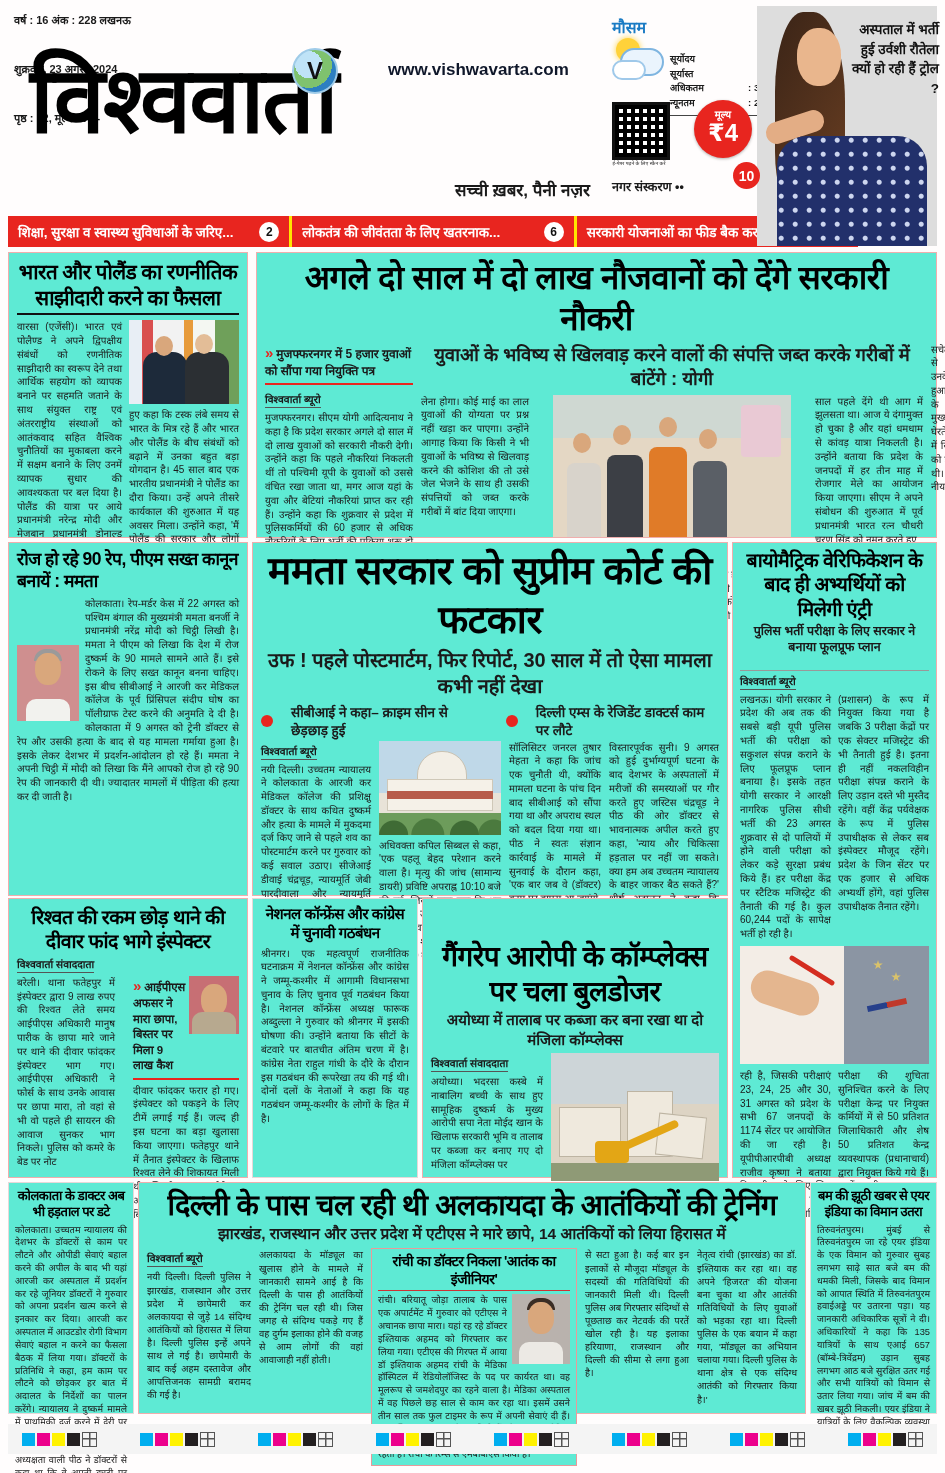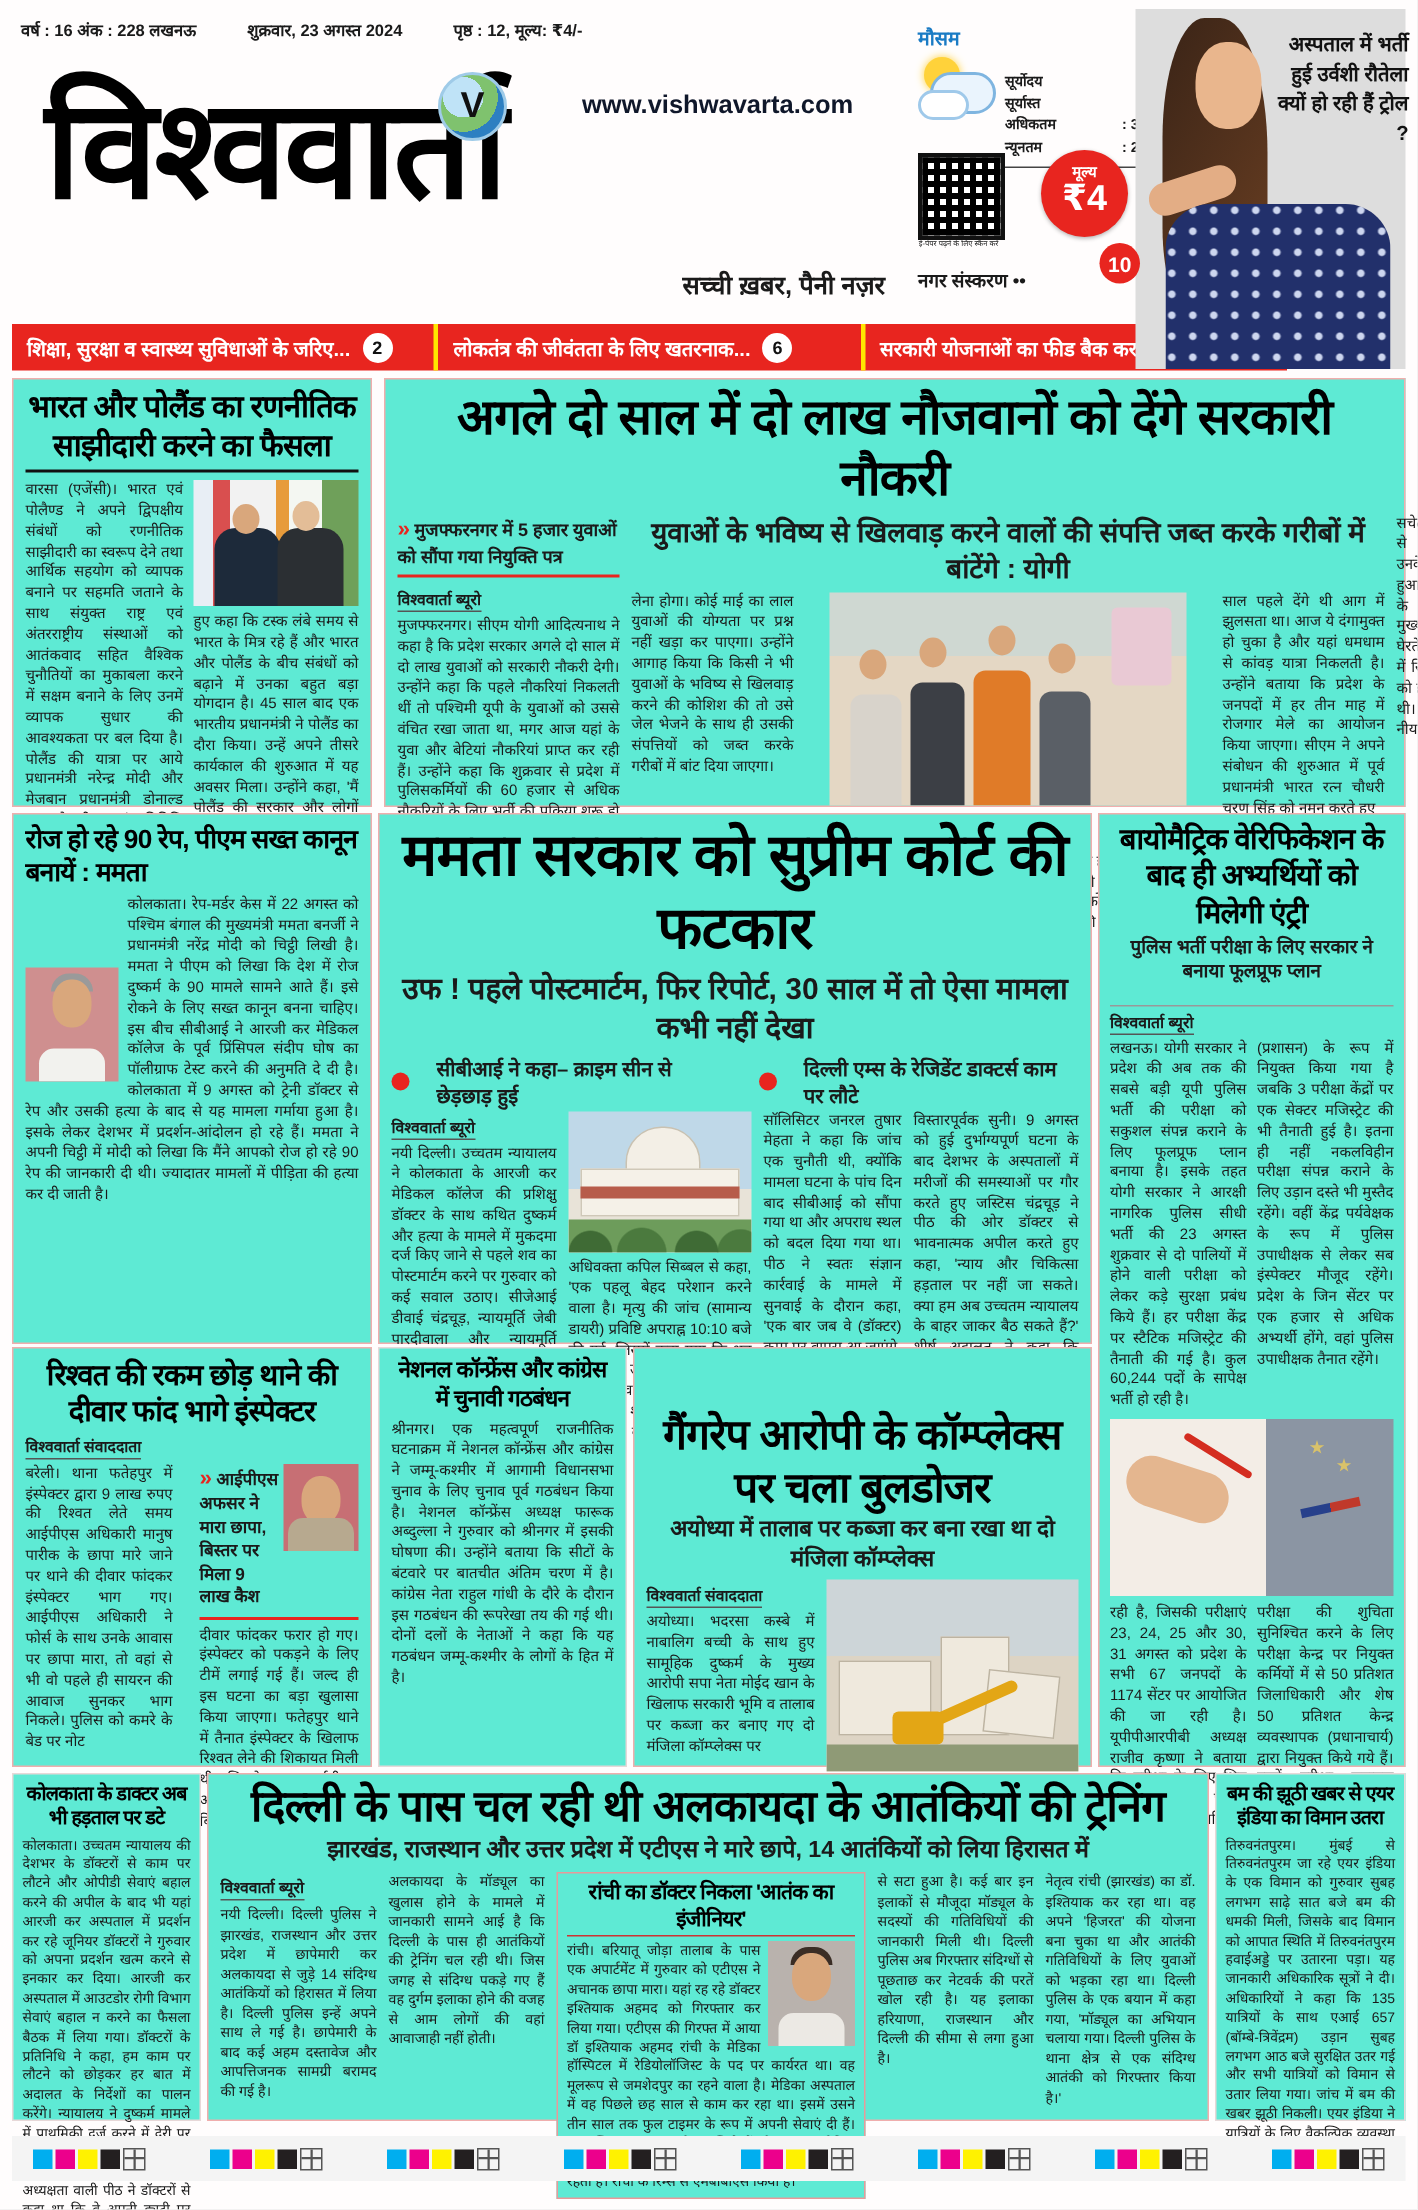--- a/index.html
+++ b/index.html
@@ -1,28 +1,28 @@
 <!DOCTYPE html>
 <html><head>
 <meta charset="utf-8">
 <style>
   html,body{margin:0;padding:0;background:#e9e9e9;}
   .page{position:relative;width:945px;height:1473px;background:#fffdfd;margin:0 auto;
         font-family:"Liberation Sans","DejaVu Sans",sans-serif;color:#1a1a1a;overflow:hidden;}
   
-  .topinfo{position:absolute;top:12px;left:14px;width:600px;font-size:11px;font-weight:bold;display:flex;gap:34px;}
+  .topinfo{position:absolute;top:12px;left:14px;width:600px;font-size:11px;font-weight:bold;display:flex;gap:34px;flex-direction:column;}
   .paper-title{position:absolute;top:38px;left:30px;width:570px;font-size:92px;line-height:1.35;font-weight:800;letter-spacing:-2px;color:#000;}
   .globe{position:absolute;top:48px;left:292px;width:42px;height:42px;border-radius:50%;
          background:radial-gradient(circle at 35% 35%,#bfe3f7 0 35%,#7fc26e 35% 60%,#2d7fc1 60% 100%);
          border:2px solid #9fcbe8;display:flex;align-items:center;justify-content:center;
          font-weight:800;font-size:24px;color:#111;}
   .website{position:absolute;top:60px;left:388px;font-size:17px;font-weight:bold;color:#0f172a;}
   .tagline{position:absolute;top:178px;left:330px;width:260px;text-align:right;font-size:17px;font-weight:bold;}
   .weather{position:absolute;top:16px;left:612px;width:170px;}
-  .weather .wtitle{color:#1a7bc4;font-weight:800;font-size:13px;}
+  .weather .wtitle{color:#1a7bc4;font-weight:800;font-size:16px;}
   .wicon{position:absolute;top:22px;left:0;width:52px;height:44px;}
   .wsun{position:absolute;top:0;left:4px;width:24px;height:24px;border-radius:50%;background:#ffd23a;box-shadow:0 0 6px #ffd23a;}
   .wcloud{position:absolute;top:10px;left:8px;width:40px;height:24px;border-radius:14px;background:#eaf4fd;border:2px solid #7fb5e0;}
   .wcloud2{position:absolute;top:22px;left:0px;width:30px;height:16px;border-radius:10px;background:#fff;border:2px solid #9fc9ea;}
   .wrows{margin-left:58px;margin-top:14px;font-size:9.5px;font-weight:bold;border-bottom:1px solid #444;padding-bottom:4px;}
   .wrow{display:flex;justify-content:space-between;line-height:1.55;}
   .wrow .wv::before{content:":  ";}
   .qr{position:absolute;top:102px;left:612px;width:52px;height:52px;border:3px solid #111;
       background:
         repeating-linear-gradient(0deg,#000 0 4px,transparent 4px 8px),
@@ -37,21 +37,21 @@
               font-weight:800;font-size:14px;display:flex;align-items:center;justify-content:center;z-index:6;}
   .celebrity{position:absolute;top:6px;left:757px;width:180px;height:240px;background:#f7f5f3;overflow:hidden;z-index:5;}
   .cel-hair{position:absolute;top:6px;left:18px;width:70px;height:200px;border-radius:40% 45% 30% 30%;background:linear-gradient(120deg,#3a2417,#6b3f22);}
   .cel-face{position:absolute;top:22px;left:40px;width:44px;height:58px;border-radius:46%;background:#e9b68d;}
   .cel-arm{position:absolute;top:110px;left:8px;width:60px;height:22px;border-radius:12px;background:#e3ad85;transform:rotate(-18deg);}
   .cel-dress{position:absolute;bottom:0;left:20px;width:150px;height:110px;border-radius:30px 30px 0 0;
              background:radial-gradient(circle at 30% 30%,#cdd6ef 2px,transparent 3px) 0 0/14px 14px,#22306b;}
   .cel-text{position:absolute;top:20px;right:6px;width:96px;text-align:right;font-size:13.5px;font-weight:800;line-height:1.45;color:#111;z-index:6;}
   
   .teaser-bar{position:absolute;top:216px;left:8px;width:850px;height:31px;background:#e8251f;display:flex;}
-  .teaser{flex:1;display:flex;align-items:center;gap:8px;padding:0 10px;color:#fff;font-weight:800;font-size:13.5px;white-space:nowrap;}
+  .teaser{flex:1;display:flex;align-items:center;gap:8px;padding:0 10px;color:#fff;font-weight:800;font-size:13.5px;white-space:nowrap;justify-content:space-between;}
   .teaser + .teaser{border-left:3px solid #ffe600;}
   .tnum{width:20px;height:20px;border-radius:50%;background:#fff;color:#111;font-size:12px;font-weight:800;
         display:flex;align-items:center;justify-content:center;flex:0 0 20px;}
   
   .box{position:absolute;border:1px solid #f0aead;background:#5eead4;box-sizing:border-box;padding:6px 8px;}
   .hl{font-weight:800;color:#000;text-align:center;line-height:1.25;letter-spacing:-0.5px;}
   .sub{font-weight:800;text-align:center;line-height:1.3;}
   .byline{font-weight:800;font-size:10.5px;border-bottom:1px solid #555;display:inline-block;padding-bottom:1px;margin:3px 0;}
   .bodytxt{font-size:10px;line-height:1.38;text-align:justify;}
   .cols2{columns:2;column-gap:9px;column-rule:1px solid #e5d9d9;}

